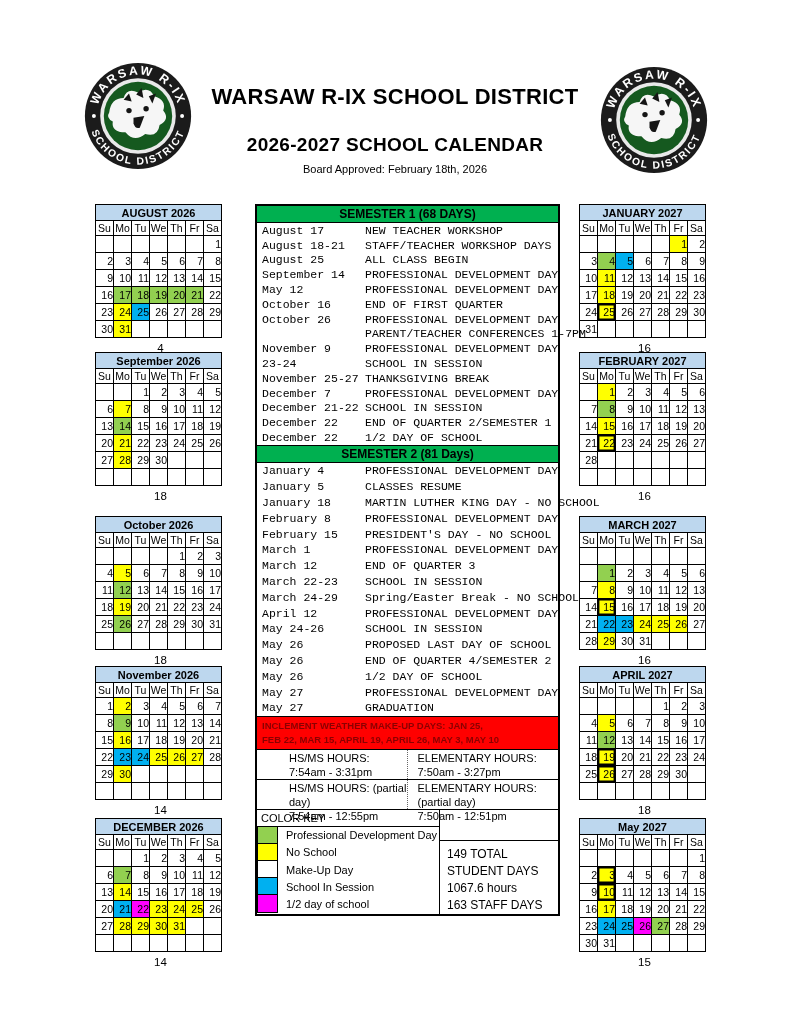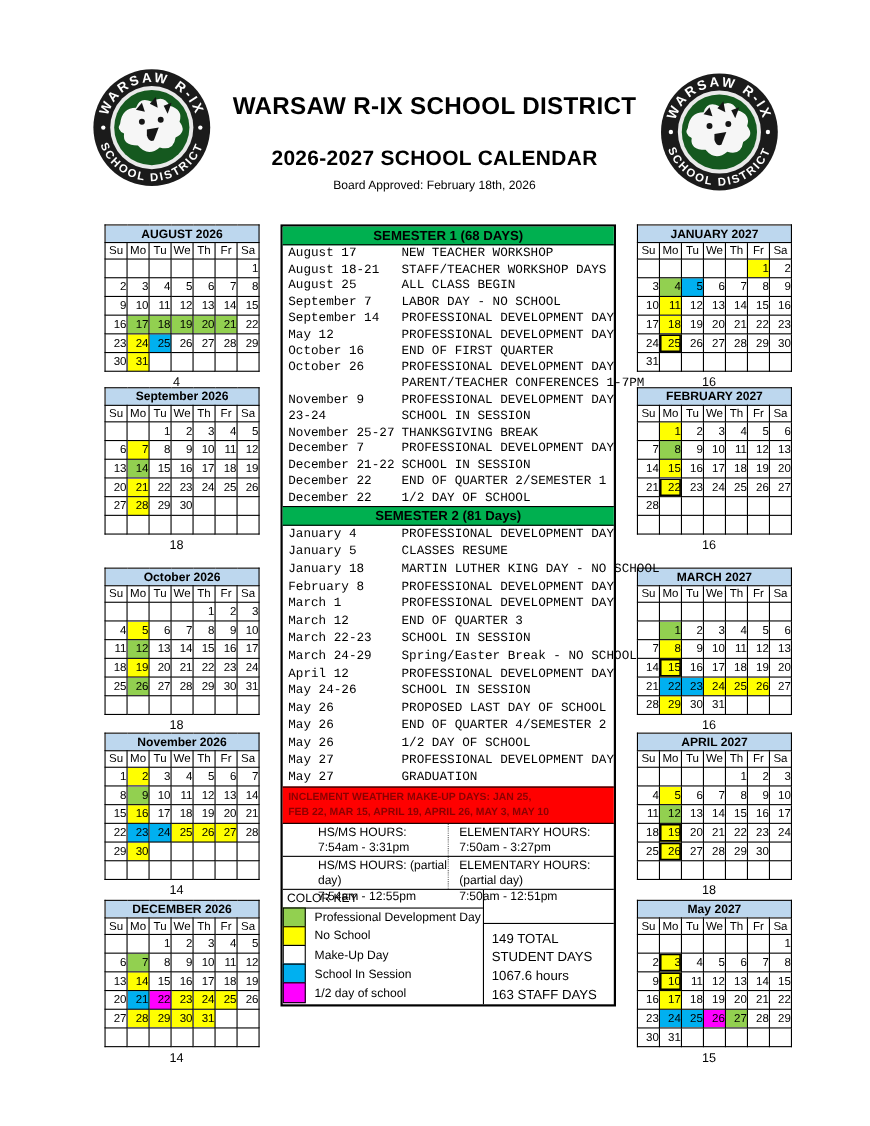--- a/index.html
+++ b/index.html
@@ -12,21 +12,21 @@
   .logo{position:absolute;width:108px;height:108px;}
   #logoL{left:84px;top:62px;}
   #logoR{left:600px;top:66px;}
   .logo-text{fill:#fff;font-size:13.5px;font-weight:bold;letter-spacing:2.5px;font-family:"Liberation Sans",sans-serif;}
   .logo-text-sm{fill:#fff;font-size:11.5px;font-weight:bold;letter-spacing:2px;font-family:"Liberation Sans",sans-serif;}
   .h-title{position:absolute;left:195px;top:84px;width:400px;text-align:center;font-size:22px;font-weight:bold;letter-spacing:.3px;}
   .h-sub{position:absolute;left:195px;top:134px;width:400px;text-align:center;font-size:19px;font-weight:bold;letter-spacing:.3px;}
   .h-board{position:absolute;left:195px;top:163px;width:400px;text-align:center;font-size:11px;}
   
   .mslot{position:absolute;width:131px;}
-  table.cal{border-collapse:collapse;table-layout:fixed;width:141px;background:#fff;}
+  table.cal{border-collapse:collapse;table-layout:fixed;width:127px;background:#fff;}
   table.cal th,table.cal td{border:1px solid #000;padding:0;overflow:hidden;}
   .mh{background:#BDD7EE;height:15px;font-weight:bold;text-align:center;font-size:11px;}
   td.dn{height:14px;text-align:center;font-size:10.5px;}
   td.dc{height:16px;text-align:right;padding-right:3px;font-size:10.5px;}
   td.mk{box-shadow:inset 0 0 0 1.4px #000;}
   .mcount{text-align:center;font-size:11.5px;margin-top:4px;}
   
   .center{position:absolute;left:255px;top:204px;width:305px;border:2px solid #000;background:#fff;box-sizing:border-box;}
   .sem-h{background:#00B050;font-weight:bold;text-align:center;font-size:12px;height:16px;line-height:16px;border-bottom:1px solid #000;}
   .sem-h.second{border-top:1px solid #000;}
@@ -841,24 +841,20 @@
       </div>
       <div class="ev">
         <span class="ev-date">August 18-21</span>
         <span class="ev-name">STAFF/TEACHER WORKSHOP DAYS</span>
       </div>
       <div class="ev">
         <span class="ev-date">August 25</span>
         <span class="ev-name">ALL CLASS BEGIN</span>
       </div>
       <div class="ev">
-        <span class="ev-date">September 7</span>
-        <span class="ev-name">LABOR DAY - NO SCHOOL</span>
-      </div>
-      <div class="ev">
         <span class="ev-date">September 14</span>
         <span class="ev-name">PROFESSIONAL DEVELOPMENT DAY</span>
       </div>
       <div class="ev">
         <span class="ev-date">May 12</span>
         <span class="ev-name">PROFESSIONAL DEVELOPMENT DAY</span>
       </div>
       <div class="ev">
         <span class="ev-date">October 16</span>
         <span class="ev-name">END OF FIRST QUARTER</span>
@@ -910,20 +906,24 @@
         <span class="ev-date">January 5</span>
         <span class="ev-name">CLASSES RESUME</span>
       </div>
       <div class="ev">
         <span class="ev-date">January 18</span>
         <span class="ev-name">MARTIN LUTHER KING DAY - NO SCHOOL</span>
       </div>
       <div class="ev">
         <span class="ev-date">February 8</span>
         <span class="ev-name">PROFESSIONAL DEVELOPMENT DAY</span>
+      </div>
+      <div class="ev">
+        <span class="ev-date">February 15</span>
+        <span class="ev-name">PRESIDENT'S DAY - NO SCHOOL</span>
       </div>
       <div class="ev">
         <span class="ev-date">March 1</span>
         <span class="ev-name">PROFESSIONAL DEVELOPMENT DAY</span>
       </div>
       <div class="ev">
         <span class="ev-date">March 12</span>
         <span class="ev-name">END OF QUARTER 3</span>
       </div>
       <div class="ev">

